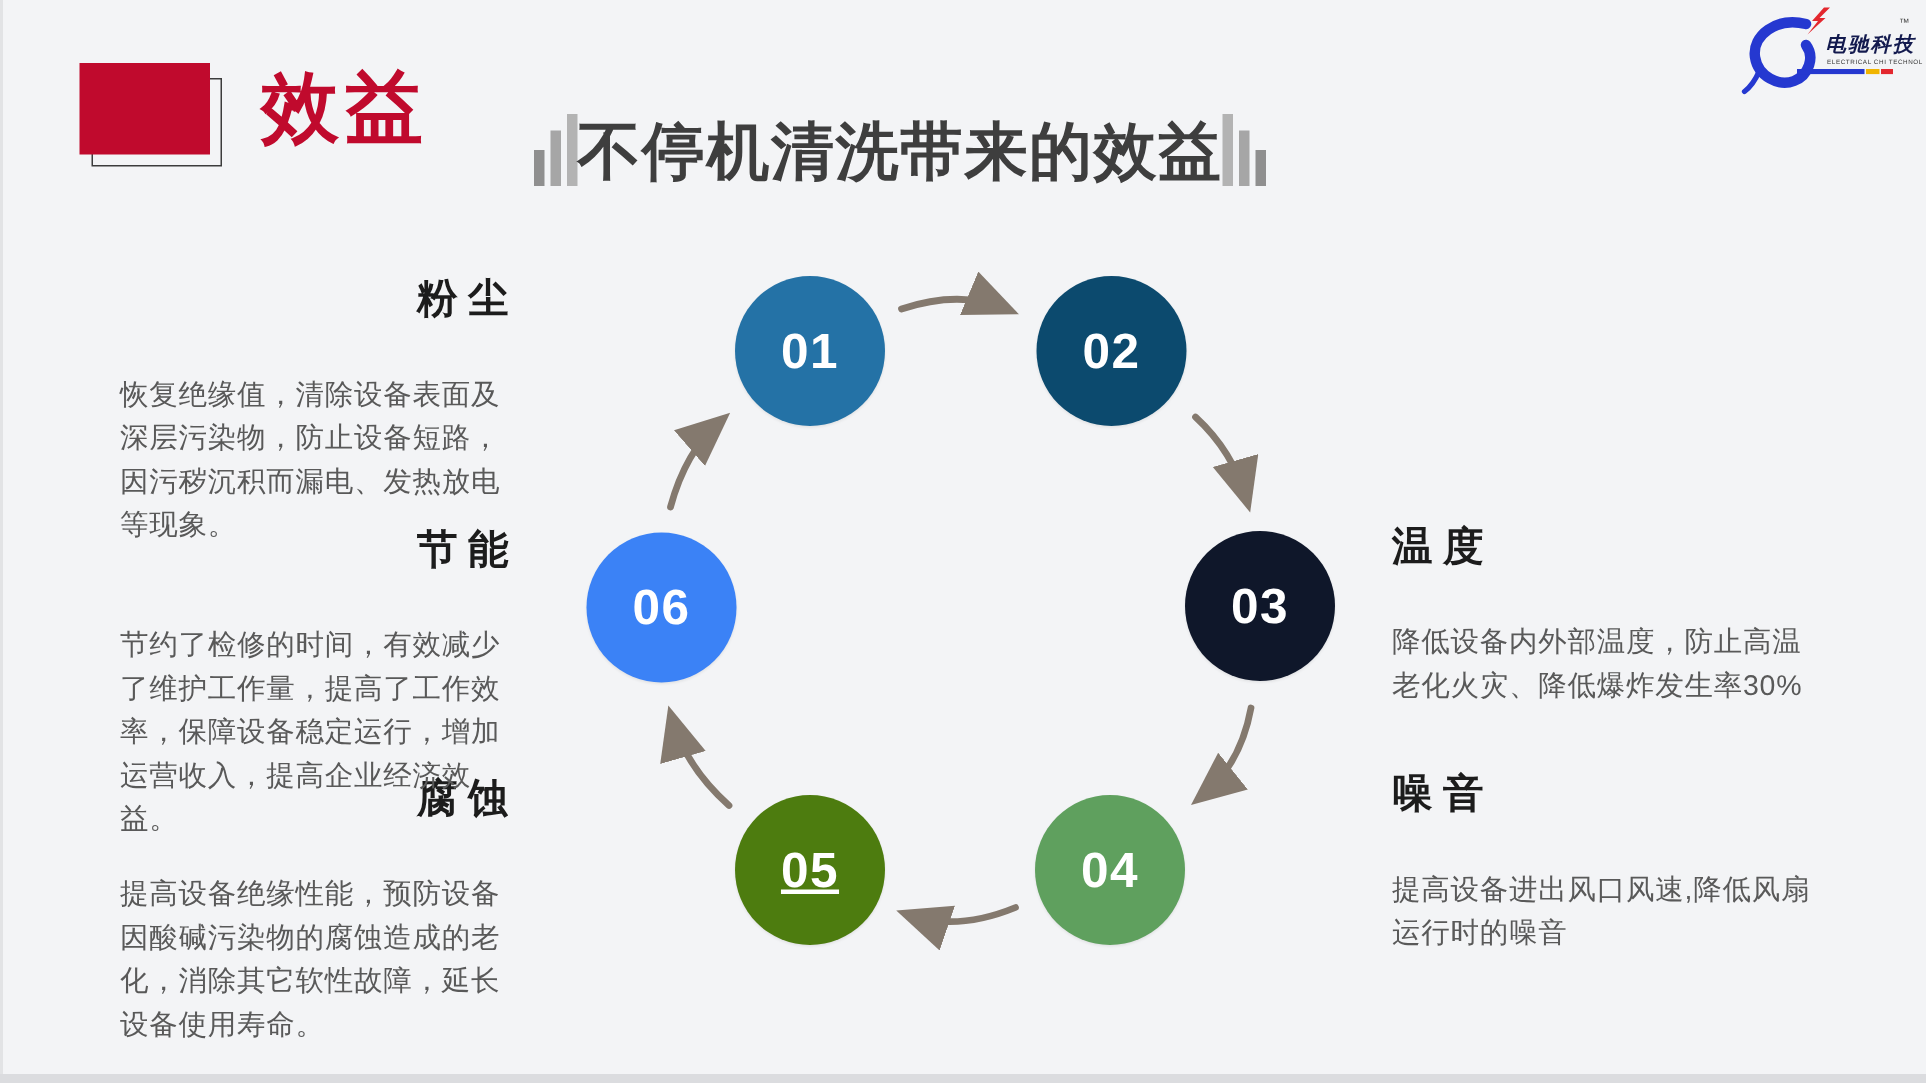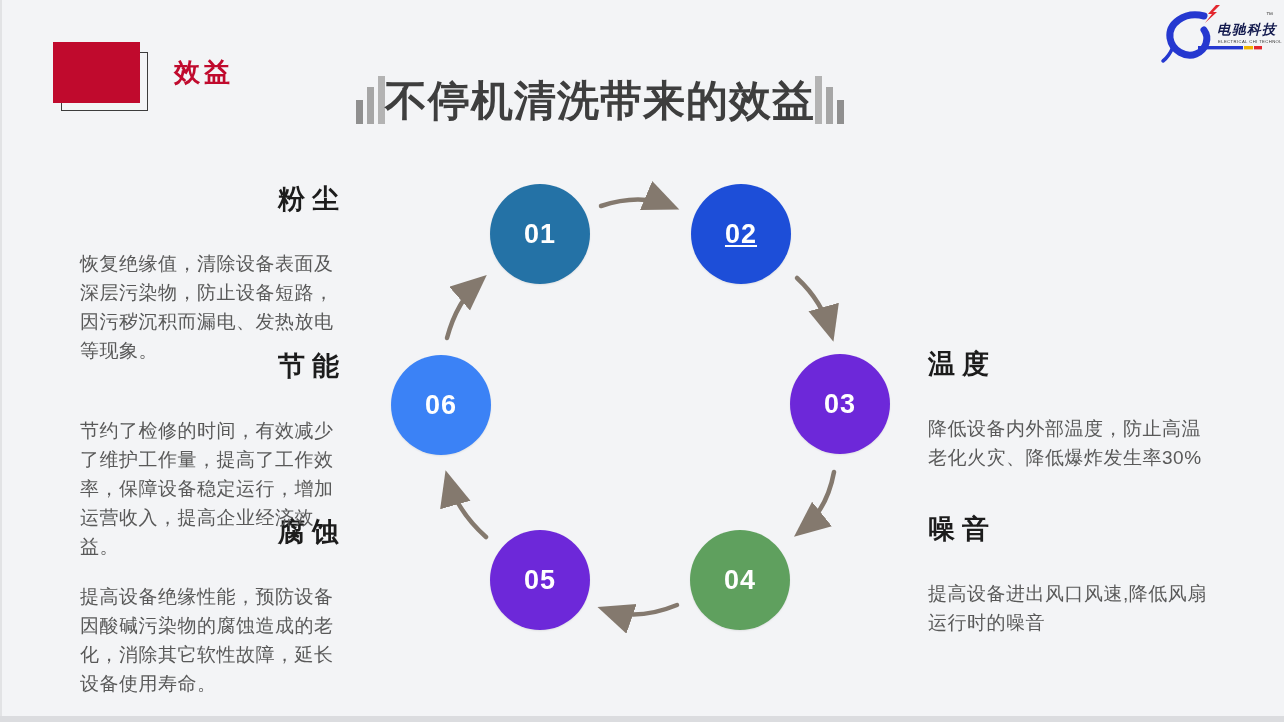--- a/index.html
+++ b/index.html
@@ -7,21 +7,21 @@
     position:relative;width:1284px;height:722px;overflow:hidden;
     background:#F3F4F6;
     font-family:"Liberation Sans",sans-serif;
   }
   .left-strip{position:absolute;left:0;top:0;bottom:0;width:2px;background:#E2E3E5;}
   .bottom-strip{position:absolute;left:0;right:0;bottom:0;height:6px;background:#DBDCDF;}
 
   
   .outline-square{position:absolute;left:61px;top:52px;width:85px;height:57px;border:1.5px solid #3c3c3c;background:transparent;}
   .red-square{position:absolute;left:53px;top:42px;width:87px;height:61px;}
-  .section-label{position:absolute;left:174px;top:50px;font-size:26px;font-weight:600;letter-spacing:4px;line-height:44px;}
+  .section-label{position:absolute;left:174px;top:50px;font-size:52px;font-weight:600;letter-spacing:4px;line-height:44px;}
 
   
   .title-row{position:absolute;left:290px;top:72px;width:620px;height:52px;display:flex;justify-content:center;align-items:flex-end;gap:0;}
   .main-title{font-size:42px;font-weight:700;line-height:46px;letter-spacing:1px;white-space:nowrap;}
   .bars{display:flex;align-items:flex-end;gap:4px;height:48px;}
   .bars i{display:block;width:7px;}
   .bar-s{height:24px;background:#8f8f8f;}
   .bar-m{height:37px;background:#a6a6a6;}
   .bar-l{height:48px;background:#b3b3b3;}
 
@@ -32,21 +32,21 @@
   .benefit.left-col{left:80px;width:268px;}
   .benefit.left-col h3{text-align:right;padding-right:2px;}
   .benefit.right-col{left:928px;width:282px;}
 
   
   .diagram{position:absolute;left:380px;top:150px;width:520px;height:515px;}
   .diagram svg.arrows{position:absolute;left:0;top:0;}
   .step-circle{
     position:absolute;width:100px;height:100px;border-radius:50%;
     display:flex;align-items:center;justify-content:center;
-    color:#fff;font-size:27px;font-weight:700;letter-spacing:1px;
+    color:#fff;font-size:33px;font-weight:700;letter-spacing:1px;
     box-shadow:0 1px 2px rgba(0,0,0,0.08);
     text-align:center;
   }
   .pos-01{left:110px;top:34px;}
   .pos-02{left:311px;top:34px;}
   .pos-03{left:410px;top:204px;}
   .pos-04{left:310px;top:380px;}
   .pos-05{left:110px;top:380px;}
   .pos-06{left:11px;top:205px;}
 
@@ -124,29 +124,29 @@
         <path d="M417,128 Q442,151 451,183" style="stroke: rgb(132, 121, 110);"></path>
         <path d="M454,322 Q447,360 421,381" style="stroke: rgb(132, 121, 110);"></path>
         <path d="M297,455 Q258,471 226,460" style="stroke: rgb(132, 121, 110);"></path>
         <path d="M106,387 Q77,361 68,329" style="stroke: rgb(132, 121, 110);"></path>
         <path d="M67,188 Q77,151 100,131" style="stroke: rgb(132, 121, 110);"></path>
       </g>
     </svg>
     <div class="step-circle pos-01" style="background: rgb(36, 114, 166);">
       <span>01</span>
     </div>
-    <div class="step-circle pos-02" style="background: #1d4ed8; text-decoration: underline;">
+    <div class="step-circle pos-02" style="background: #0c4a6e;">
       <span>02</span>
     </div>
-    <div class="step-circle pos-03" style="background: #6d28d9;">
+    <div class="step-circle pos-03" style="background: #0f172a;">
       <span>03</span>
     </div>
     <div class="step-circle pos-04" style="background: rgb(95, 160, 94);">
       <span>04</span>
     </div>
-    <div class="step-circle pos-05" style="background: #6d28d9;">
+    <div class="step-circle pos-05" style="background: #4d7c0f; text-decoration: underline;">
       <span>05</span>
     </div>
     <div class="step-circle pos-06" style="background: #3b82f6;">
       <span>06</span>
     </div>
   </div>
 </div>
 
 </body></html>

